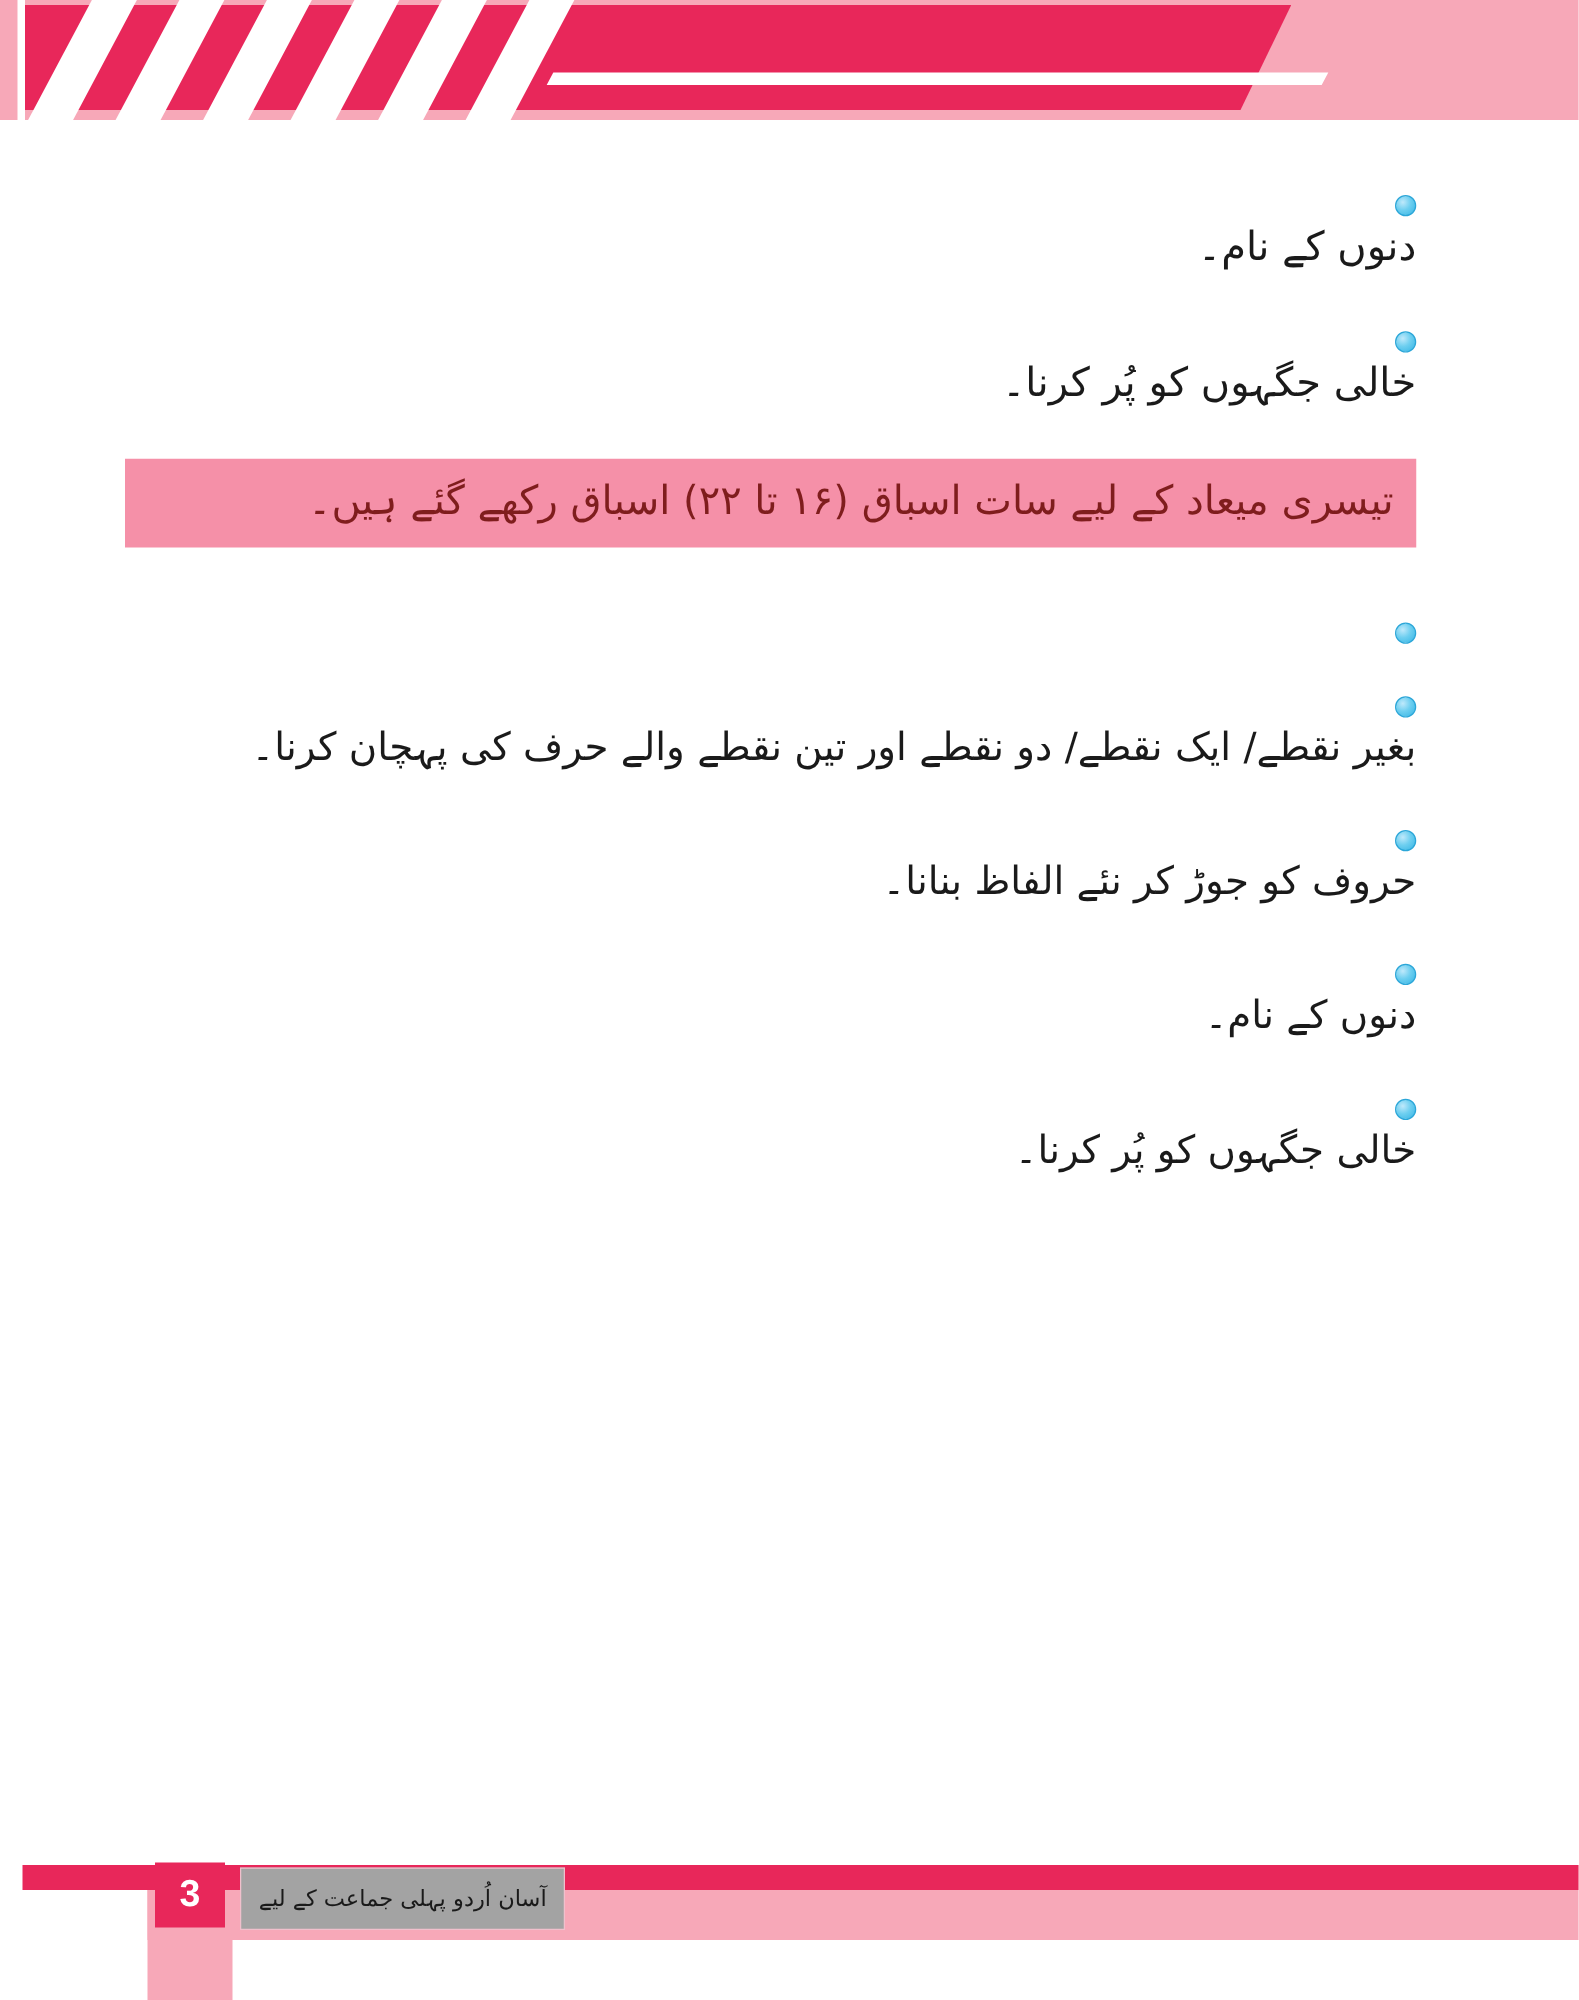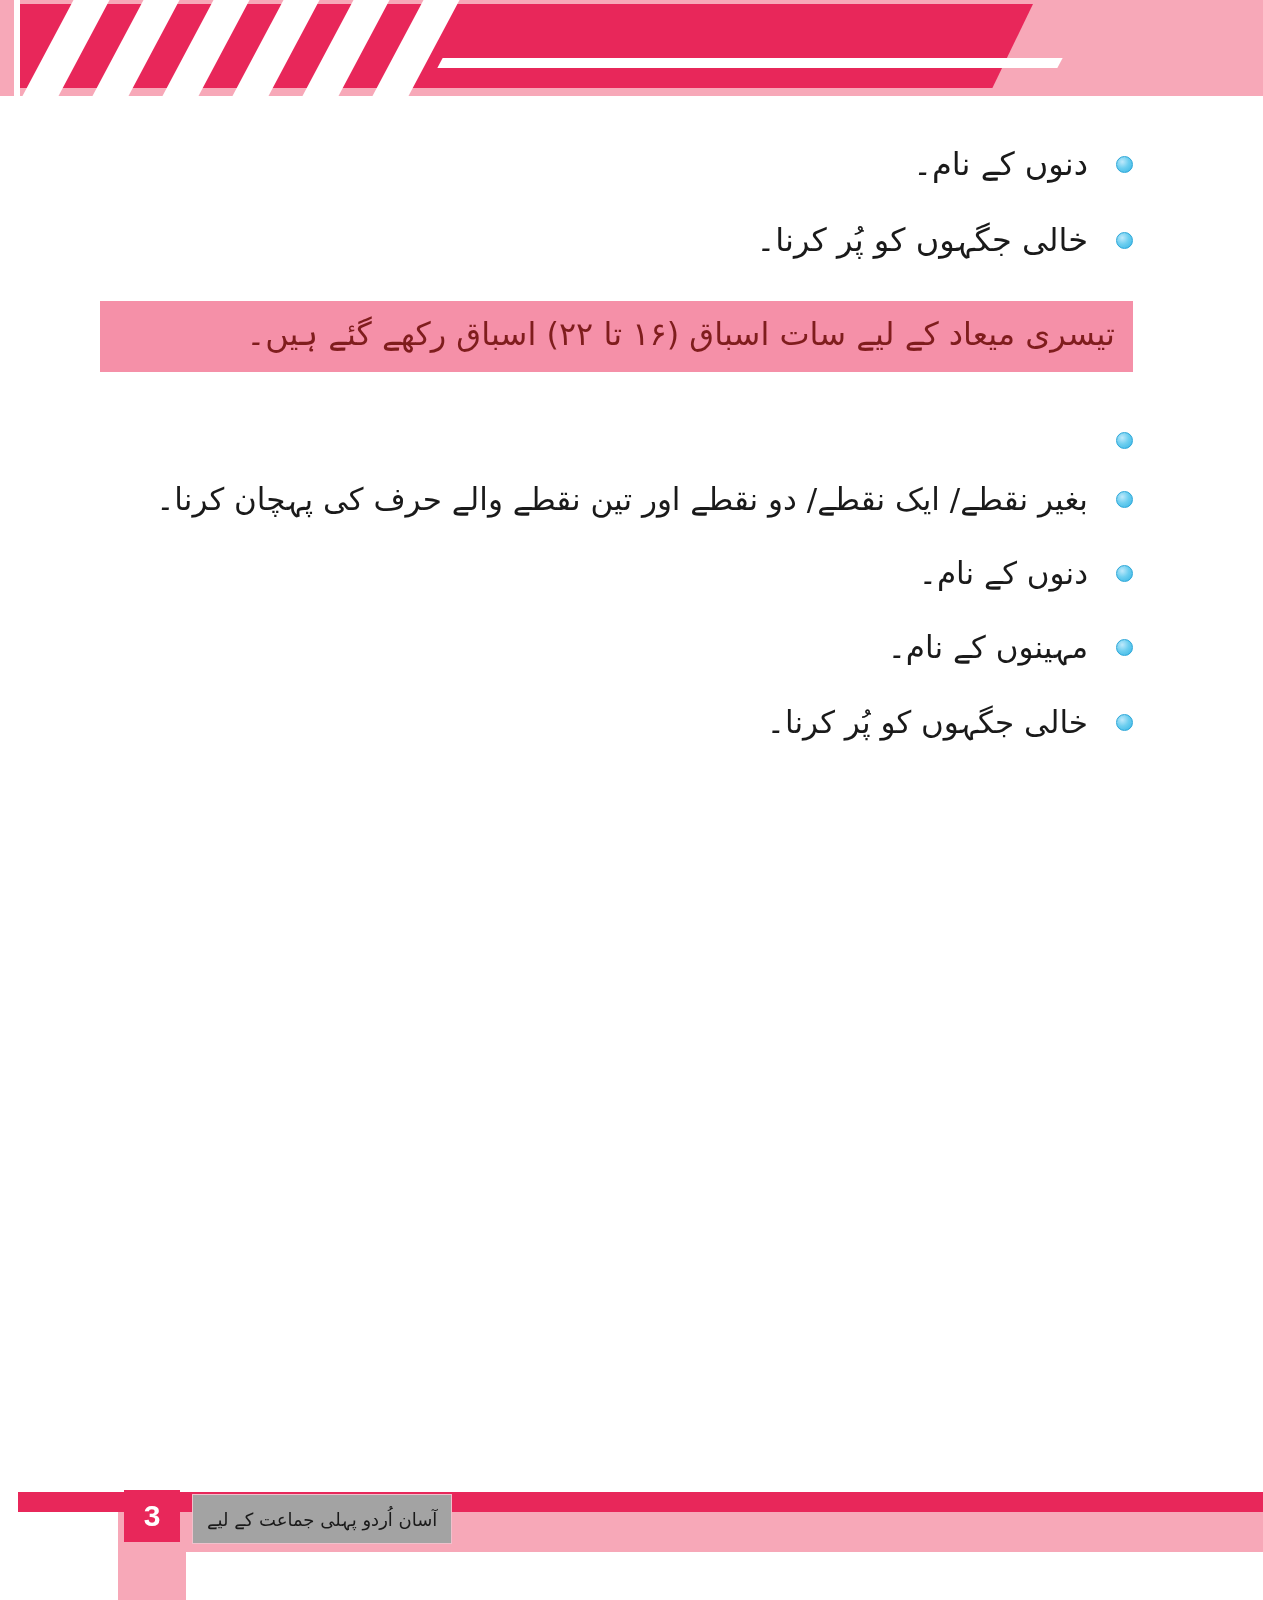--- a/index.html
+++ b/index.html
@@ -96,23 +96,23 @@
     box-sizing: border-box;
   }
 
   ul.bullet-list {
     list-style: none;
     margin: 0;
     padding: 0;
   }
   ul.bullet-list li {
     display: flex;
-    flex-direction: row;
+    flex-direction: column;
     align-items: flex-start;
-    justify-content: flex-start;
+    justify-content: space-between;
     margin-bottom: 26px;
     direction: rtl;
   }
   .bullet {
     flex: 0 0 auto;
     width: 17px;
     height: 17px;
     border-radius: 50%;
     background: radial-gradient(circle at 35% 32%, #bfe9fb 0%, #6ecff0 45%, #35b4e4 100%);
     border: 1px solid #2ba6d8;
@@ -251,25 +251,25 @@
   <ul class="bullet-list list-two">
     <li>
       <span class="bullet"></span>
     </li>
     <li>
       <span class="bullet"></span>
       <span class="li-text">بغیر نقطے/ ایک نقطے/ دو نقطے اور تین نقطے والے حرف کی پہچان کرنا۔</span>
     </li>
     <li>
       <span class="bullet"></span>
+      <span class="li-text">حروف کو جوڑ کر نئے الفاظ بنانا۔</span>
+    </li>
+    <li>
+      <span class="bullet"></span>
       <span class="li-text">دنوں کے نام۔</span>
-    </li>
-    <li>
-      <span class="bullet"></span>
-      <span class="li-text">مہینوں کے نام۔</span>
     </li>
     <li>
       <span class="bullet"></span>
       <span class="li-text">خالی جگہوں کو پُر کرنا۔</span>
     </li>
   </ul>
 
 </div>
 
 <div class="footer">

